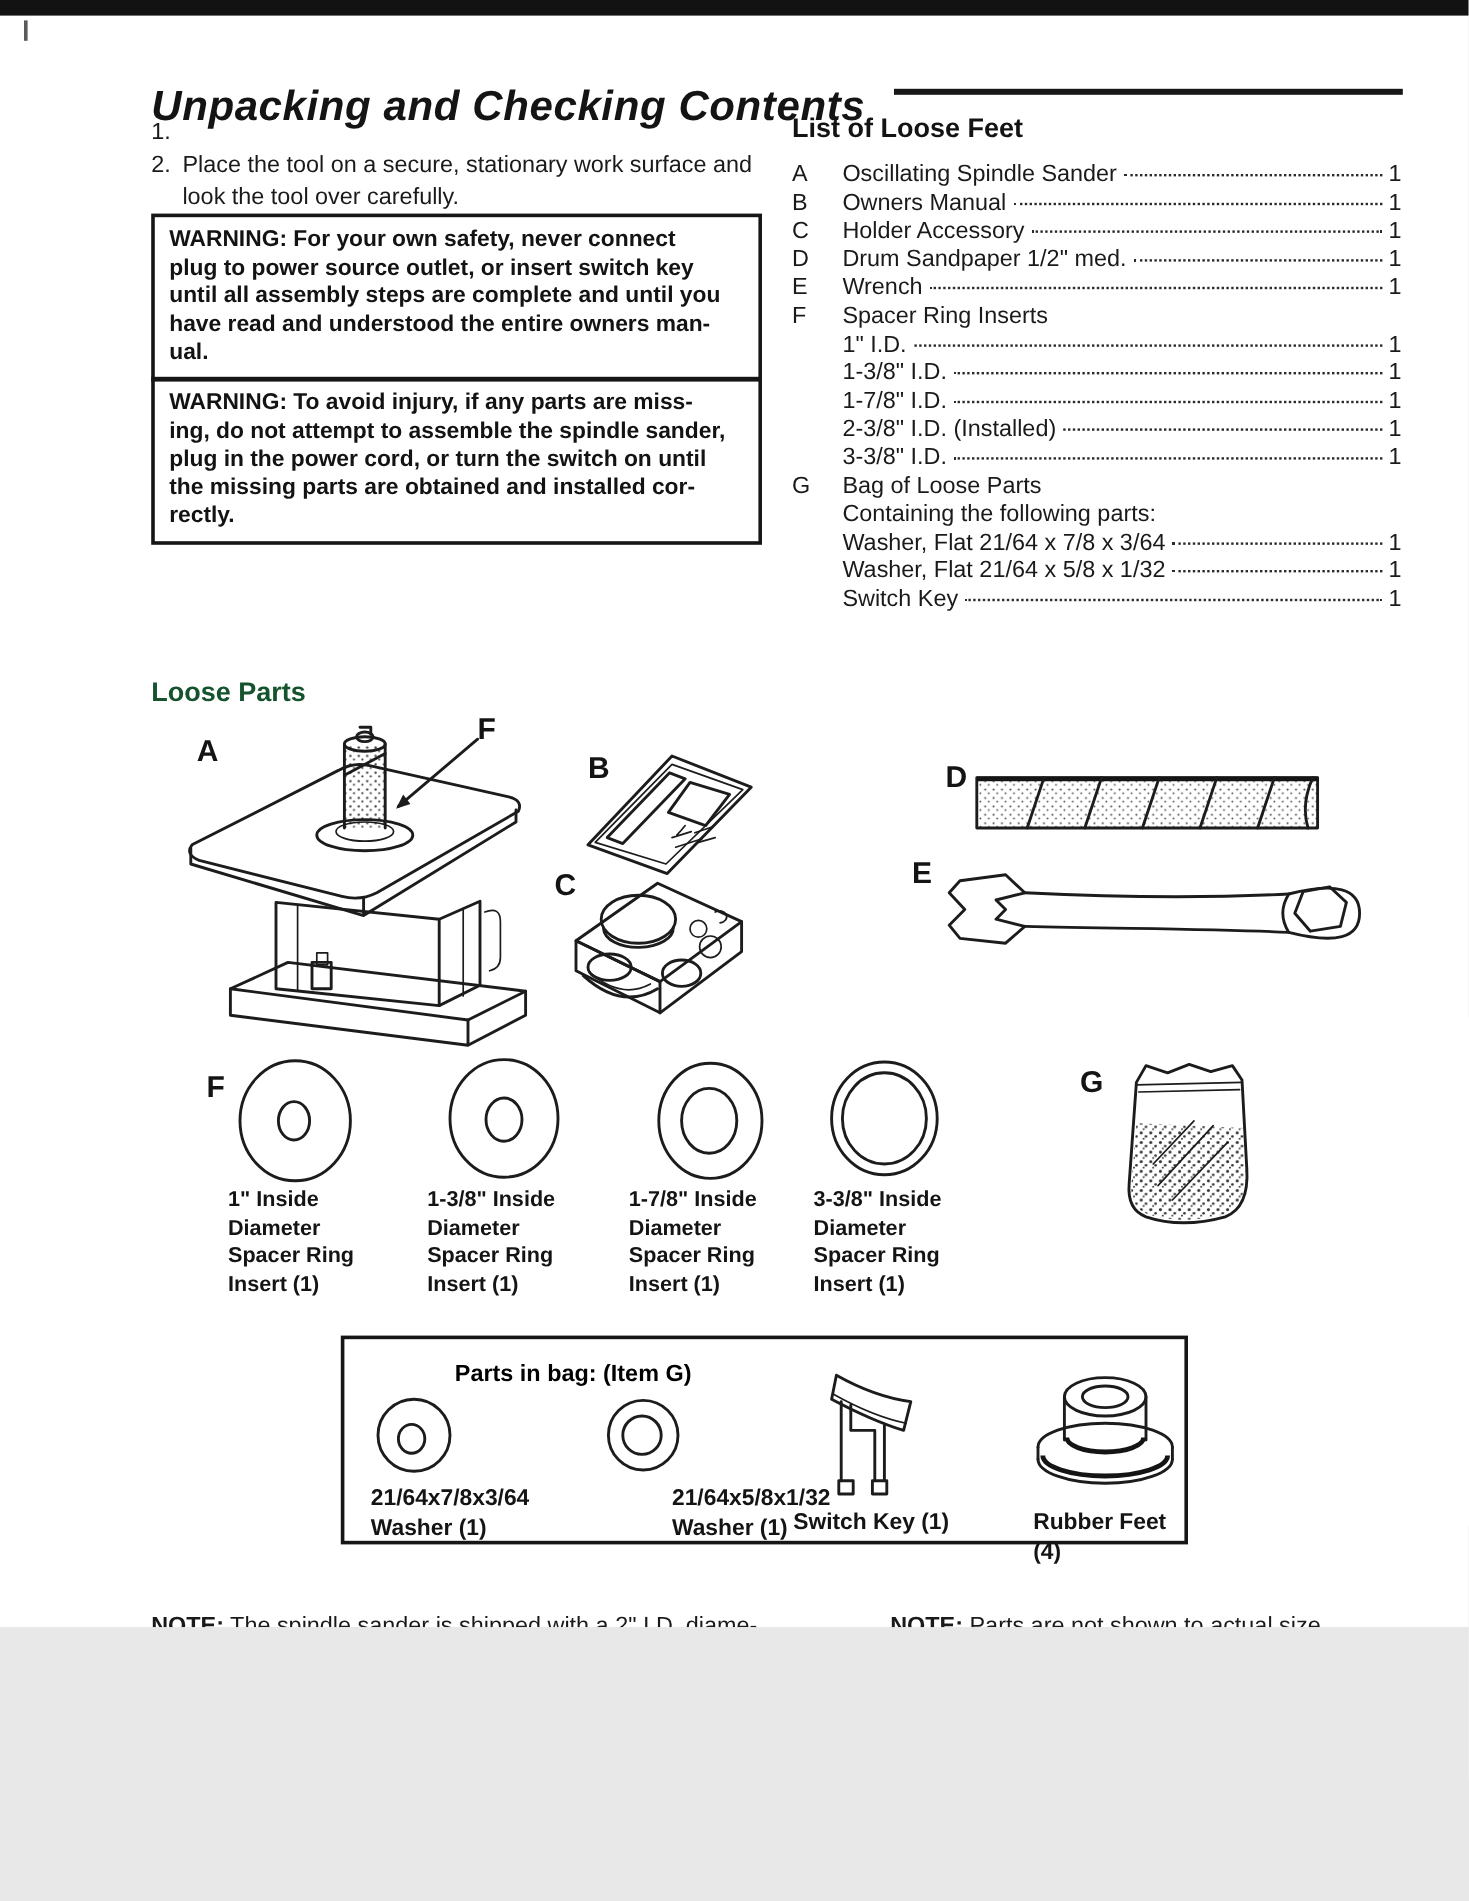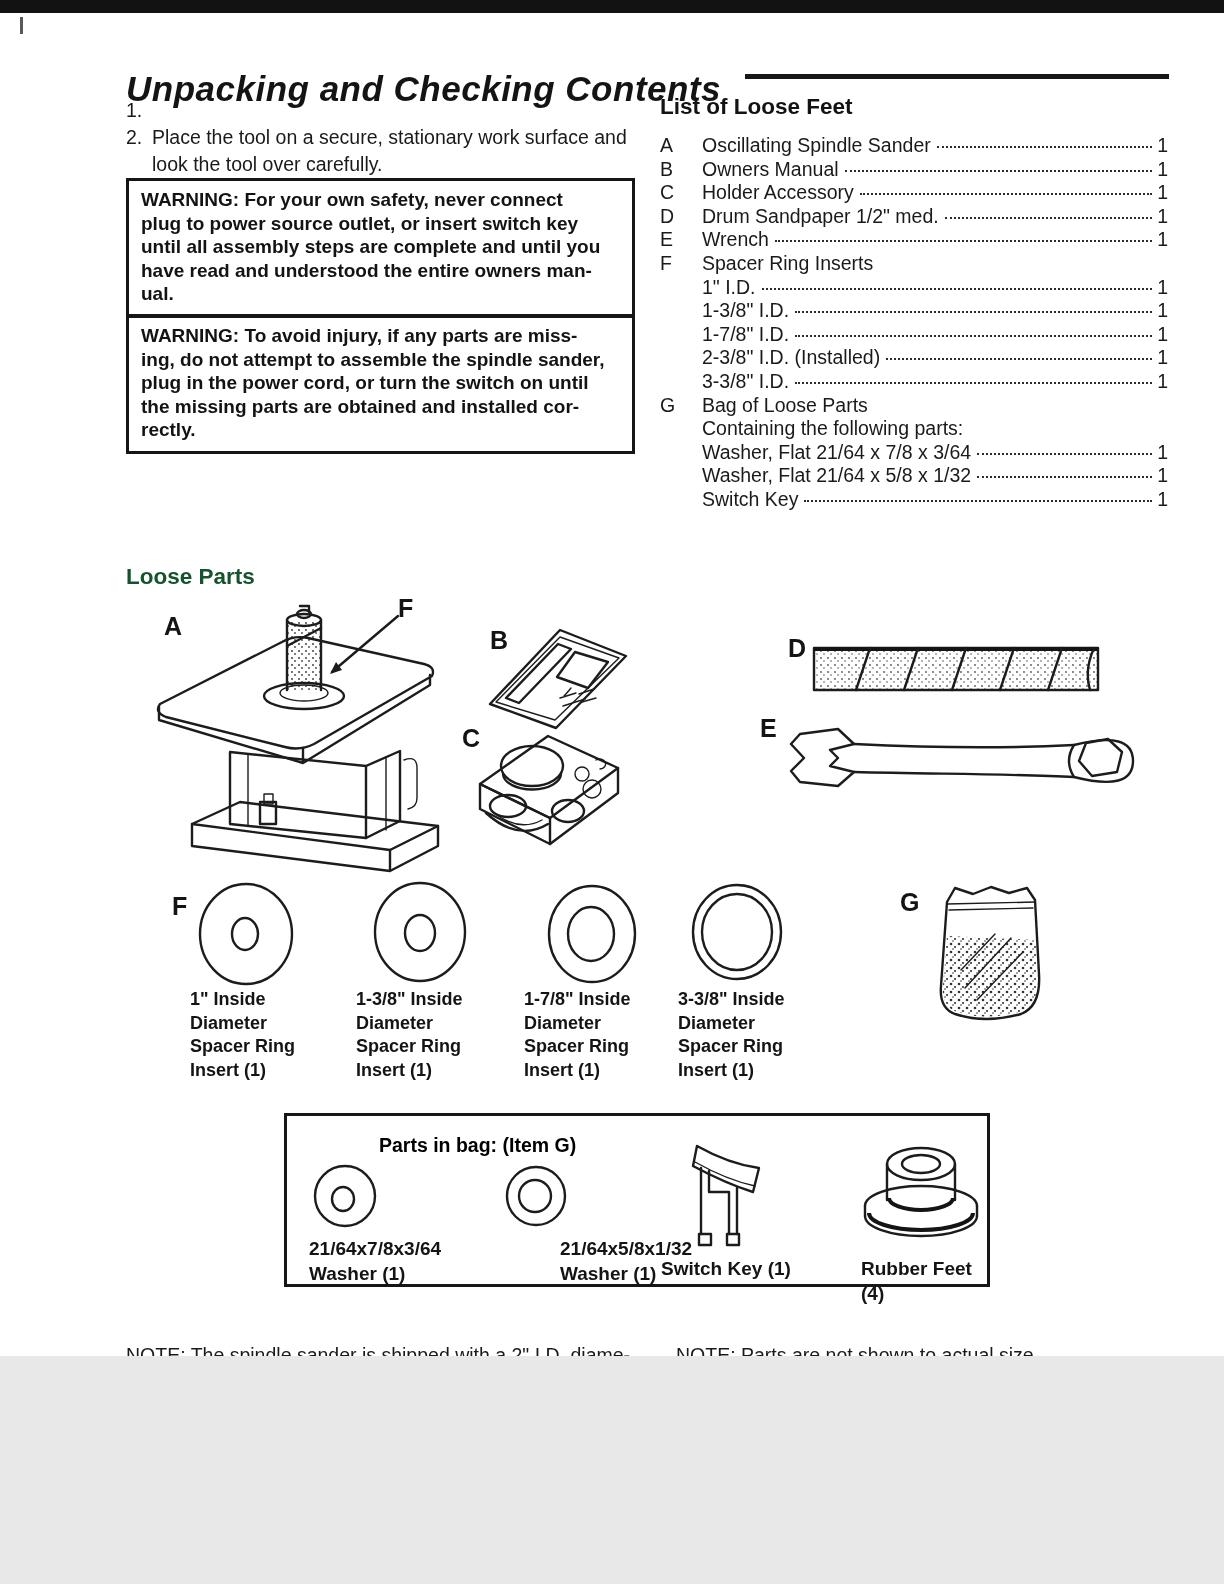--- a/index.html
+++ b/index.html
@@ -29,24 +29,24 @@
   .lp-qty{flex:0 0 14px;text-align:right;}
   .lp-row.sub{padding-left:42px;}
   .section-heading{left:126px;top:564px;font-size:22.5px;font-weight:bold;color:#14532d;}
   .fig-letter{font-size:25px;font-weight:bold;color:#141414;}
   .ring-label{top:988px;width:160px;font-size:18px;font-weight:bold;line-height:23.5px;white-space:pre-line;color:#141414;}
   .bagbox{left:284px;top:1113px;width:700px;height:168px;border:3px solid #161616;}
   .bagbox .abs{position:absolute;}
   .bag-title{left:92px;top:18px;font-size:19.5px;font-weight:bold;color:#000000;}
   .bag-item-label{font-size:19px;font-weight:bold;line-height:25px;white-space:pre-line;color:#141414;}
   .note{top:1342px;font-size:19.5px;line-height:26.5px;}
-  .note-label{font-weight:normal;}
+  .note-label{font-weight:bold;}
   .note-text{white-space:pre-line;}
   .note-left{left:126px;width:545px;}
-  .note-right{left:676px;width:430px;}
+  .note-right{left:676px;width:430px;text-align:right;}
   .pagenum{left:630px;top:1506px;width:40px;text-align:center;font-size:19px;}
   .blueline{left:127px;top:1571px;width:141px;height:3px;background:#0a0acc;}
   svg{display:block;overflow:visible;}
   .ln{stroke:#1c1c1c;fill:none;stroke-width:2.4;stroke-linejoin:round;stroke-linecap:round;}
   .lnthin{stroke:#1c1c1c;fill:none;stroke-width:1.4;stroke-linejoin:round;stroke-linecap:round;}
   .lnthick{stroke:#141414;fill:none;stroke-width:4;stroke-linecap:butt;}
   .fillink{fill:#1c1c1c;stroke:none;}
 </style>
 </head>
 <body>

